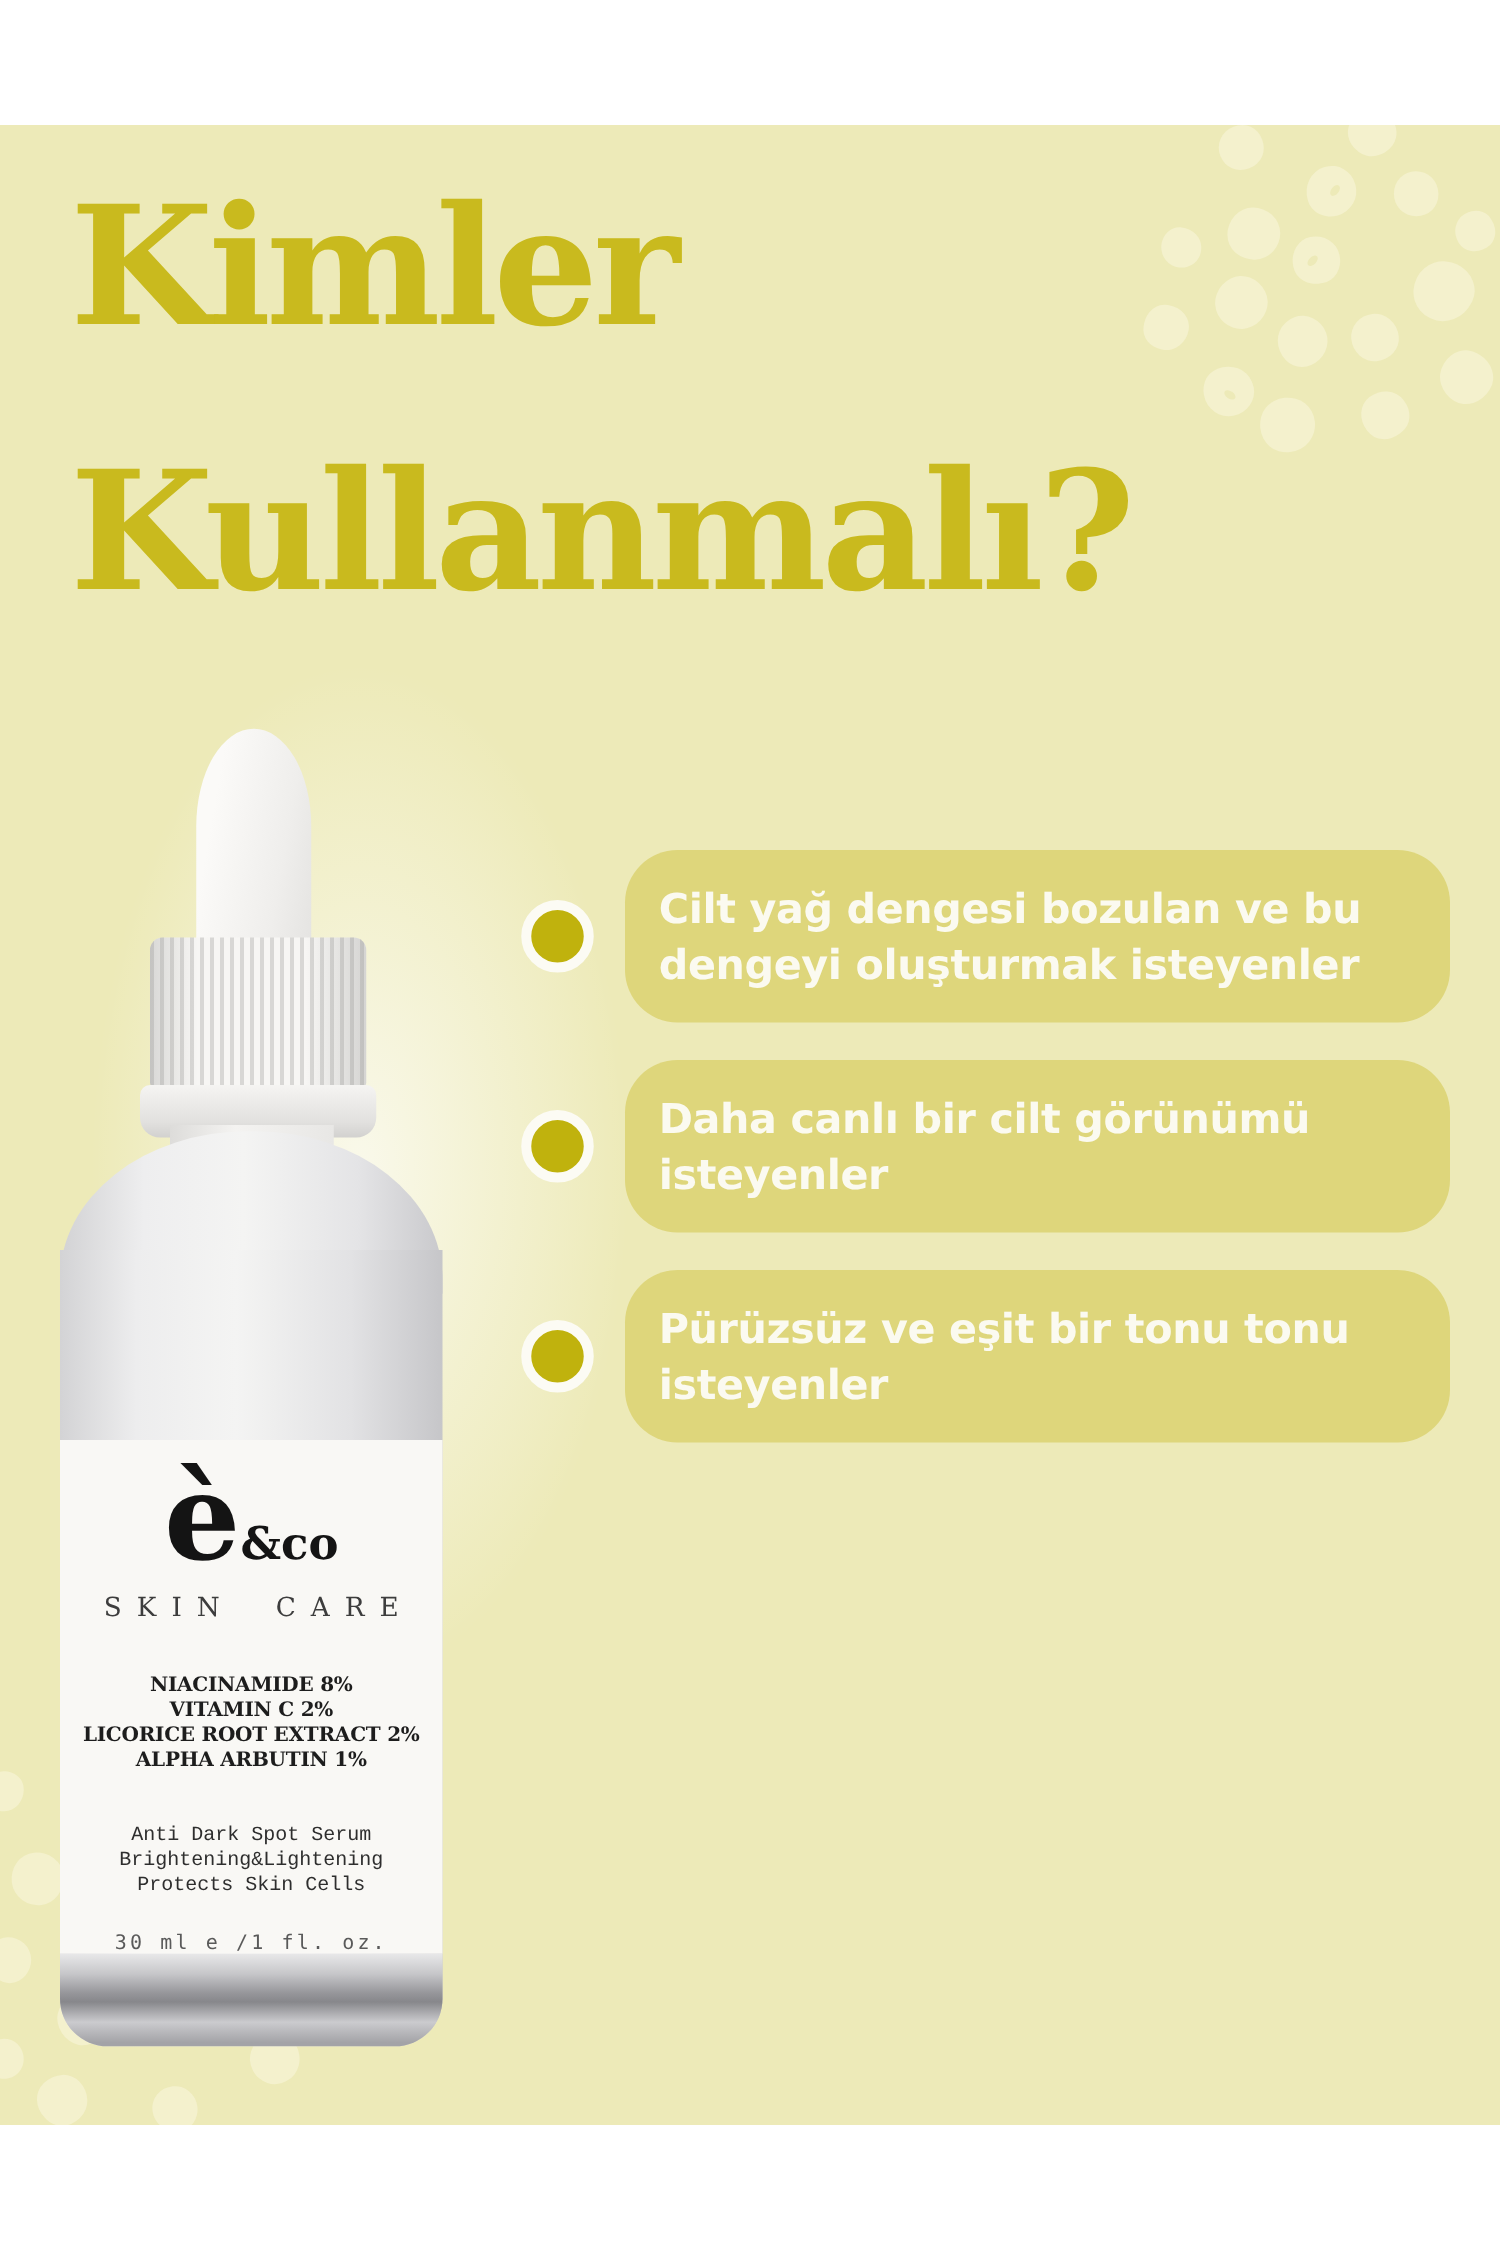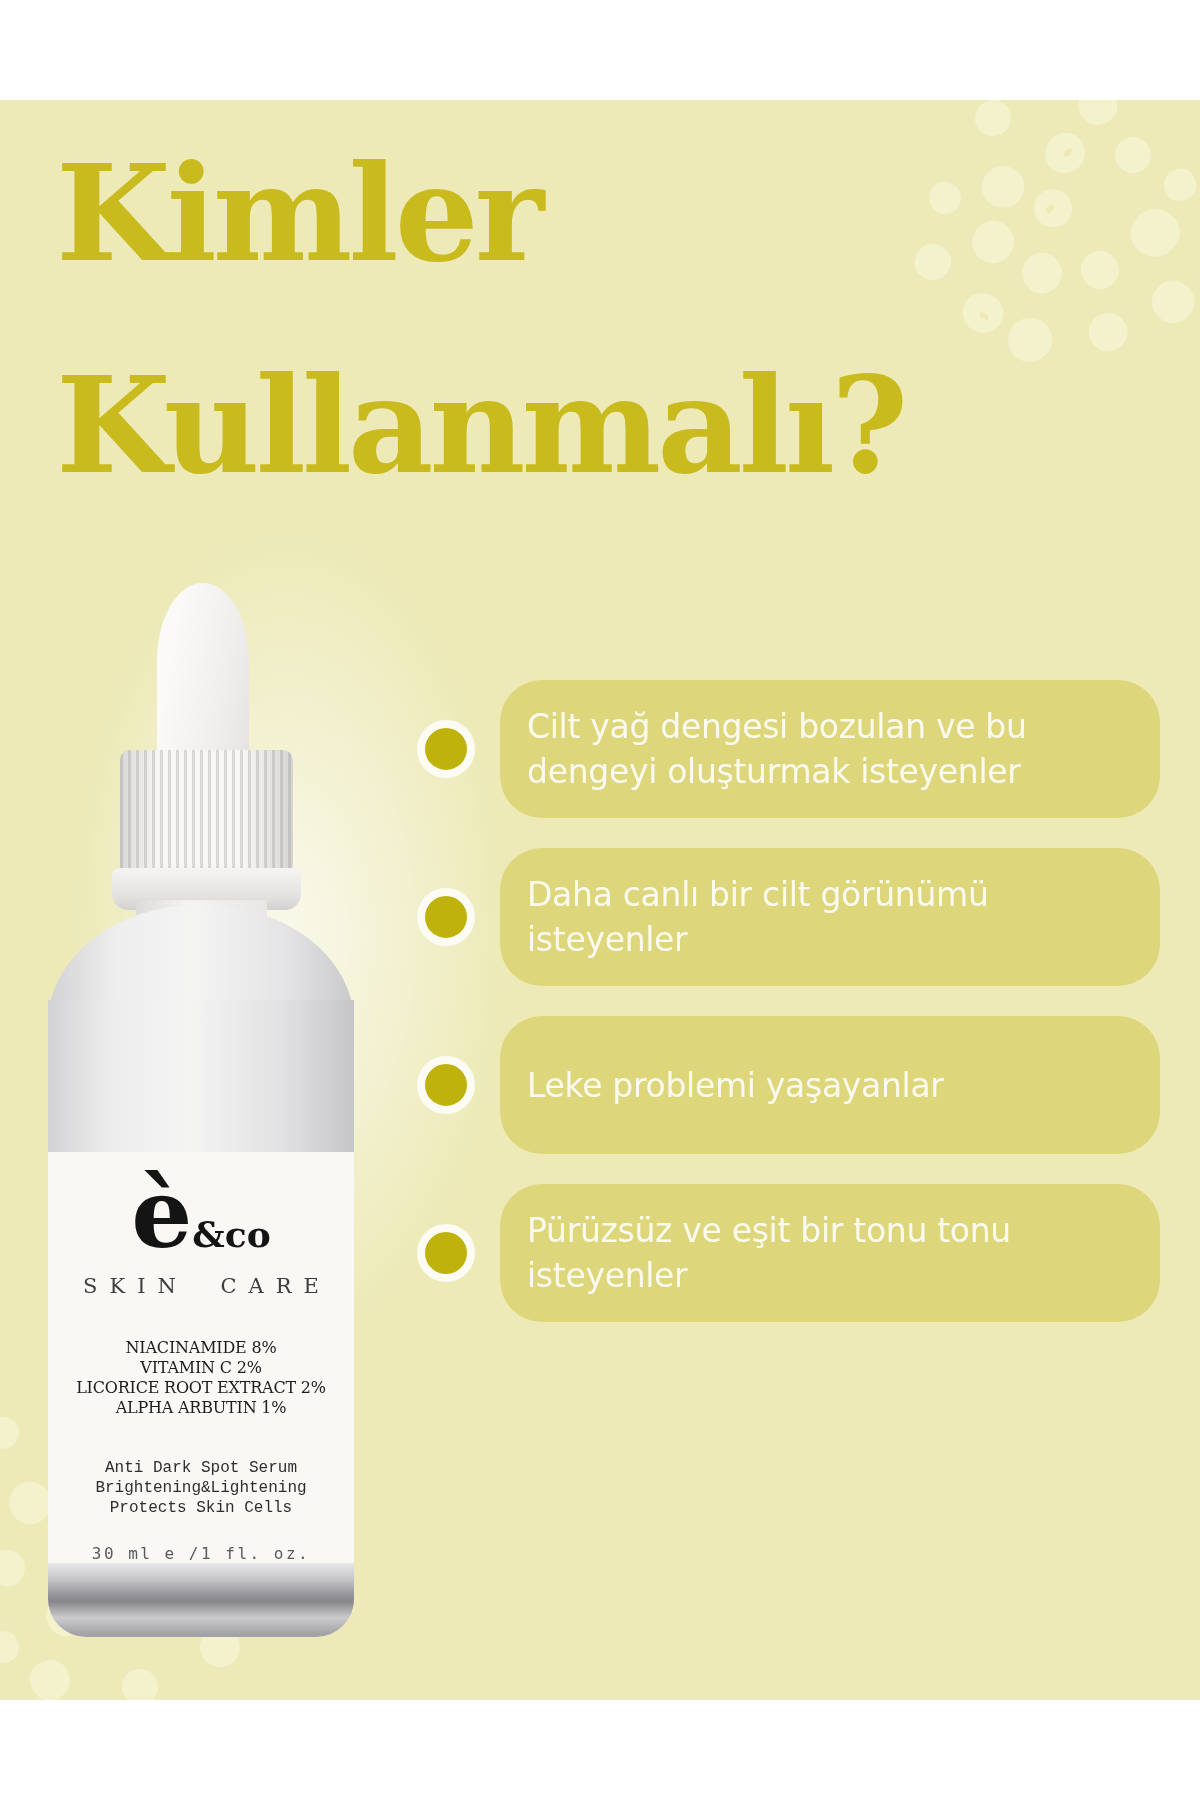--- a/index.html
+++ b/index.html
@@ -67,21 +67,21 @@
     text-align:center;color:#1b1b1b;
   }
   .logo{margin-top:14px;line-height:1;}
   .logo-e{font-family:"DejaVu Serif",serif;font-weight:bold;font-size:96px;color:#141414;}
   .logo-co{font-family:"DejaVu Serif",serif;font-weight:bold;font-size:36px;color:#141414;}
   .tagline{
     margin-top:12px;font-family:"DejaVu Serif",serif;font-size:21px;color:#3d3d3d;
     letter-spacing:12px;word-spacing:14px;white-space:nowrap;text-indent:12px;
   }
   .ingredients{
-    margin-top:40px;font-family:"DejaVu Serif",serif;font-weight:normal;
+    margin-top:40px;font-family:"DejaVu Serif",serif;font-weight:bold;
     font-size:16px;line-height:20px;letter-spacing:-0.2px;color:#1d1d1d;white-space:pre-line;
   }
   .claims{
     margin-top:40px;font-family:Liberation Mono, monospace;
     font-size:16px;line-height:20px;color:#2e2e2e;white-space:pre-line;
   }
   .volume{
     margin-top:26px;font-family:"DejaVu Sans Mono",monospace;
     font-size:16px;letter-spacing:2.5px;color:#5a5a5a;white-space:nowrap;
   }
@@ -101,21 +101,21 @@
     background:var(--bullet,#c0b20d);
     border:8px solid var(--bullet_ring,#fcfbf4);
     margin-right:25px;
   }
   .bubble{
     flex:1 1 auto;height:100%;background:var(--bubble,#ded67b);
     border-radius:42px;display:flex;align-items:center;
     padding:0 8px 0 27px;box-sizing:border-box;
   }
   .bubble-text{
-    font-family:"DejaVu Sans",sans-serif;font-weight:normal;
+    font-family:"DejaVu Sans",sans-serif;font-weight:bold;
     font-size:33px;line-height:45px;letter-spacing:-0.3px;
     color:var(--bubble_text,#fbfaf0);white-space:pre-line;
   }
 </style>
 </head>
 <body>
 
 <div class="canvas">
   <div class="poster">
 
@@ -200,26 +200,20 @@
       <div class="benefit-row">
         <div class="bullet"></div>
         <div class="bubble">
           <span class="bubble-text">Daha canlı bir cilt görünümü
 isteyenler</span>
         </div>
       </div>
       <div class="benefit-row">
         <div class="bullet"></div>
         <div class="bubble">
-          <span class="bubble-text">Leke problemi yaşayanlar</span>
-        </div>
-      </div>
-      <div class="benefit-row">
-        <div class="bullet"></div>
-        <div class="bubble">
           <span class="bubble-text">Pürüzsüz ve eşit bir tonu tonu
 isteyenler</span>
         </div>
       </div>
     </div>
 
   </div>
 </div>
 
 </body></html>

